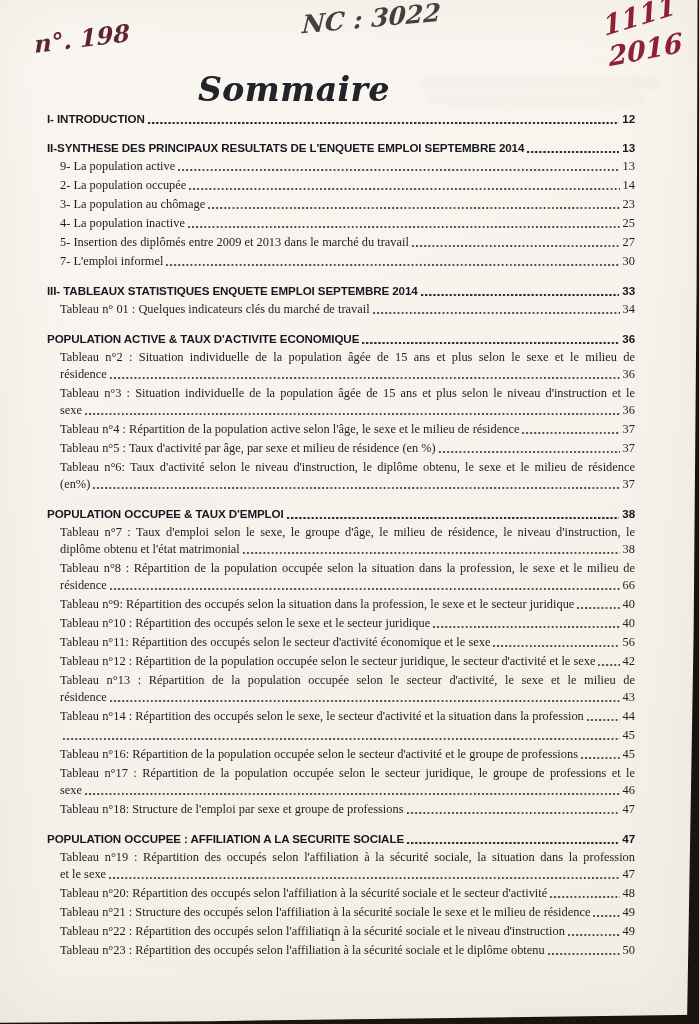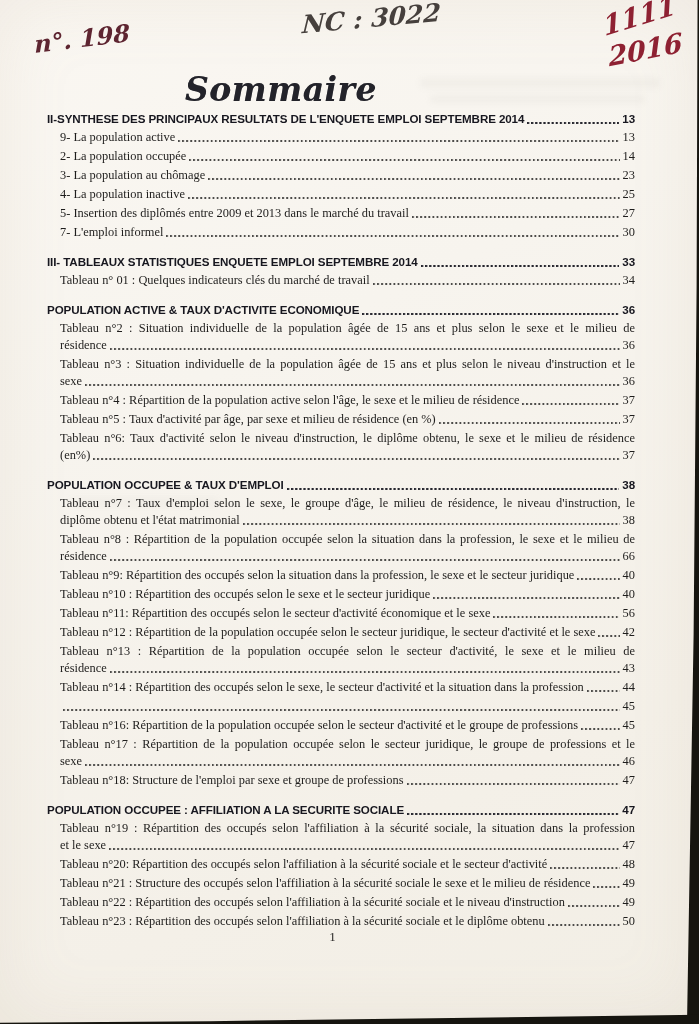--- a/index.html
+++ b/index.html
@@ -41,20 +41,21 @@
   .hw-r1{right:22px;top:0px;font-size:27px;color:#8e2132;transform:rotate(-17deg) skewX(-10deg);}
   .hw-r2{right:16px;top:34px;font-size:27px;color:#8e2132;transform:rotate(-11deg) skewX(-8deg);}
   
   .title{
     position:absolute;left:0;top:70px;width:562px;margin:0;
     text-align:center;
     font-family:"DejaVu Serif", serif;
     font-size:33px;font-weight:bold;font-style:italic;
     color:#23232a;letter-spacing:0.5px;
     text-shadow:0 0 0.6px rgba(35,35,42,0.55);
+    padding-left:13px;
   }
   
   .toc{
     position:absolute;left:47px;top:110px;width:588px;
   }
   .entry{margin:0 0 2px 0;}
   .entry.section{
     font-family:"Liberation Sans", sans-serif;
     font-weight:bold;font-size:11.6px;line-height:17px;
     color:#17171f;letter-spacing:-0.1px;
@@ -98,20 +99,27 @@
   <div class="hand hw-num">n°. 198</div>
   <div class="hand hw-nc">NC : 3022</div>
   <div class="hand hw-r1">1111</div>
   <div class="hand hw-r2">2016</div>
 
   <h1 class="title">Sommaire</h1>
 
   <div class="toc">
       <div class="entry section">
         <div class="lastline">
+          <span class="txt">I- INTRODUCTION</span>
+          <span class="leader"></span>
+          <span class="pg">12</span>
+        </div>
+      </div>
+      <div class="entry section">
+        <div class="lastline">
           <span class="txt">II-SYNTHESE DES PRINCIPAUX RESULTATS DE L'ENQUETE EMPLOI SEPTEMBRE 2014</span>
           <span class="leader"></span>
           <span class="pg">13</span>
         </div>
       </div>
       <div class="entry sub">
         <div class="lastline">
           <span class="txt">9- La population active</span>
           <span class="leader"></span>
           <span class="pg">13</span>

